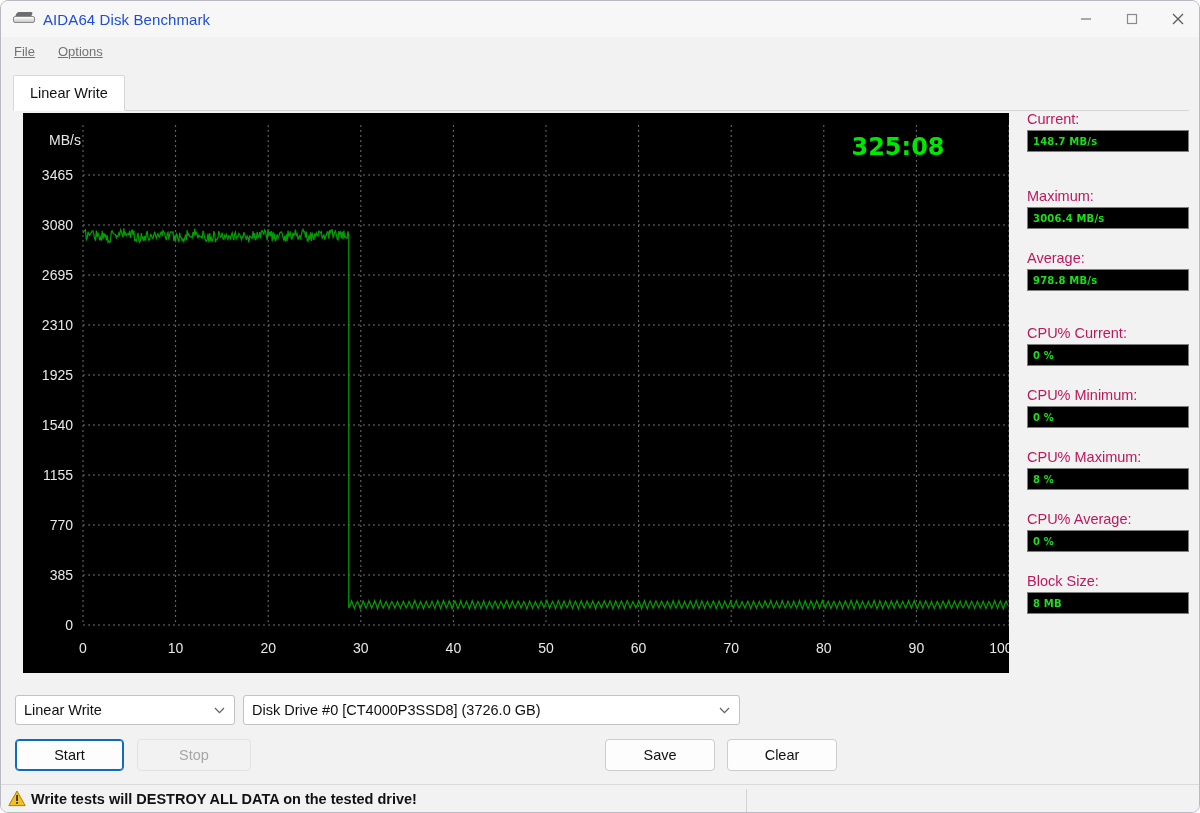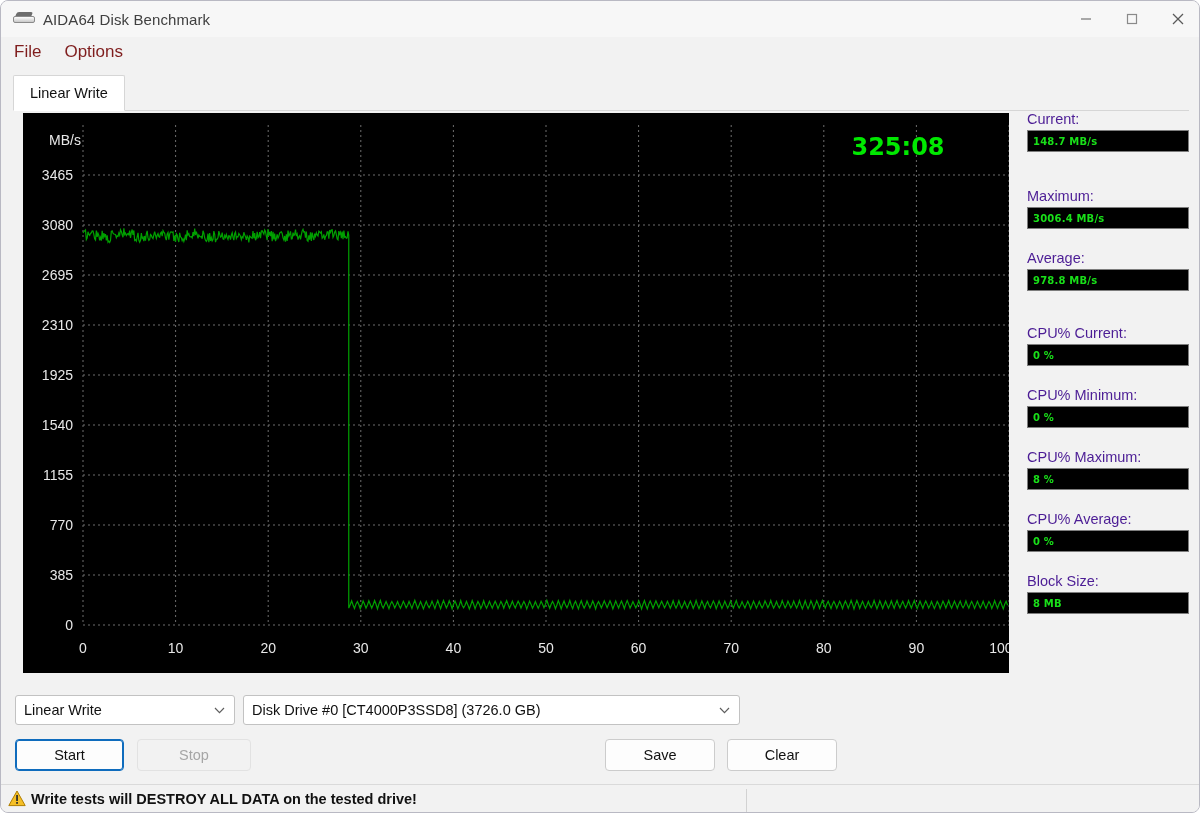--- a/index.html
+++ b/index.html
@@ -33,40 +33,41 @@
     position: absolute; left: 0; top: 5px; width: 22px; height: 7px;
     background: linear-gradient(#fdfdfd, #c9c9c9);
     border: 1px solid #8a8a8a; border-radius: 2px;
   }
   #title-icon .disk-top {
     position: absolute; left: 3px; top: 1px; width: 16px; height: 5px;
     background: #6d6d6d; border-radius: 2px 2px 0 0;
     transform: skewX(-22deg);
   }
   #title-text {
-    font-size: 15px; color: #404040; letter-spacing: .1px;
+    font-size: 15px; color: #1d4ed8; letter-spacing: .1px;
   }
   .wbtn {
     width: 46px; height: 35px;
     display: flex; align-items: center; justify-content: center;
     color: #5a5a5a;
   }
   #win-controls { position: absolute; right: 0; top: 0; display: flex; }
   .wbtn svg { display: block; }
 
   
   #menubar {
     position: absolute; left: 0; top: 36px; width: 1200px; height: 29px;
     background: #f2f2f2;
     display: flex; align-items: center;
   }
   .menu-item {
-    font-size: 17px; color: #7f1d1d;
+    font-size: 13px; color: #737373;
     padding: 3px 10px;
     margin-left: 3px;
+    text-decoration: underline;
   }
 
   
   #tabstrip {
     position: absolute; left: 12px; top: 74px; width: 1176px; height: 36px;
     border-bottom: 1px solid #d6d6d6;
   }
   #tab-linear-write {
     position: absolute; left: 0; top: 0;
     height: 36px; min-width: 108px;
@@ -90,21 +91,21 @@
     background: #000000;
   }
   #chart-svg { display: block; }
 
   
   #stats {
     position: absolute; left: 1026px; top: 110px; width: 162px;
   }
   .stat-block { margin-bottom: 6px; }
   .stat-label {
-    font-size: 14.5px; color: #4c1d95; margin-bottom: 3px;
+    font-size: 14.5px; color: #be185d; margin-bottom: 3px;
     white-space: nowrap;
   }
   .stat-value {
     height: 22px; background: #000000;
     border: 1px solid #7d7d7d;
     display: flex; align-items: center;
     padding-left: 5px;
     font-family: "DejaVu Sans", sans-serif;
     font-size: 10px; font-weight: bold;
     color: #19e019;

